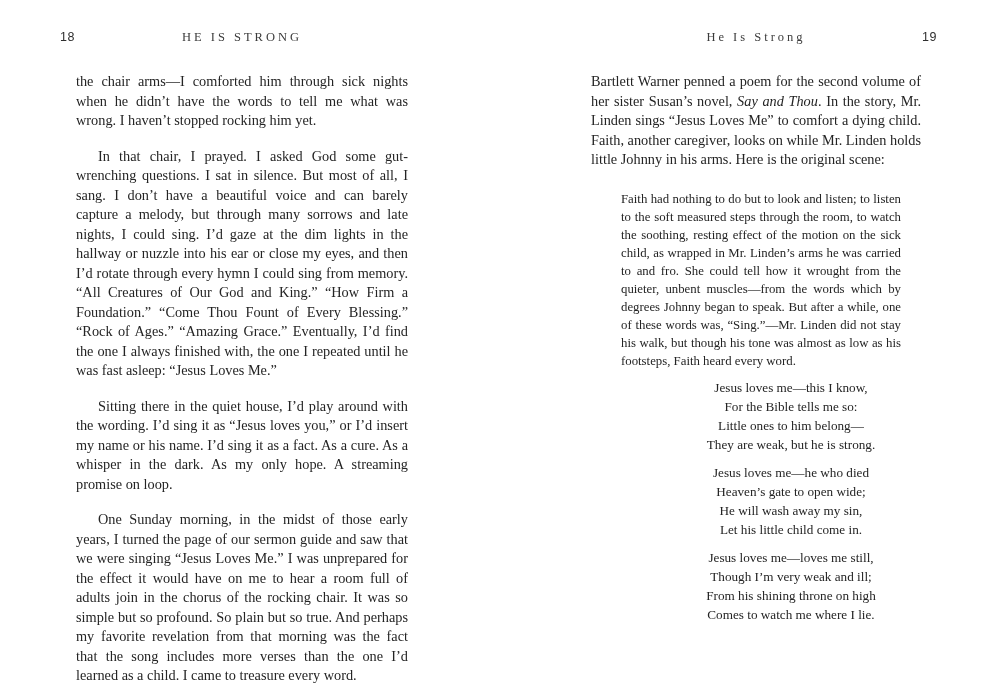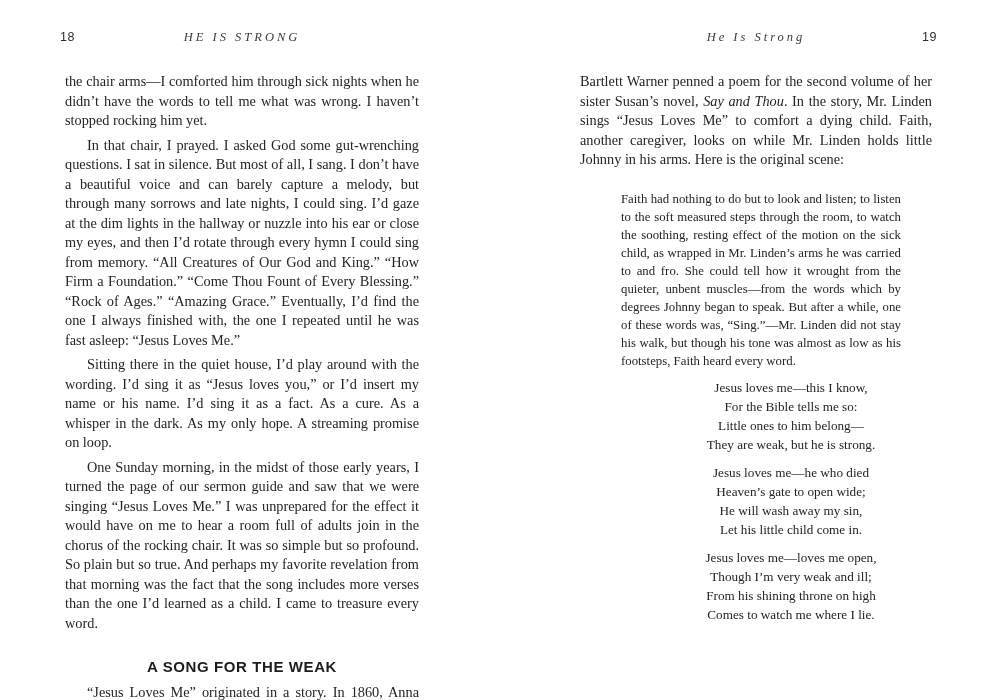--- a/index.html
+++ b/index.html
@@ -15,33 +15,33 @@
     color: var(--body-text);
   }
   .spread { display: flex; width: 1000px; height: 576px; background: var(--page-background); }
   .page { box-sizing: border-box; width: 500px; height: 700px; }
   .page.left  { padding: 30px 76px 0 60px; }
   .page.right { padding: 30px 63px 0 75px; }
 
   .page-header { position: relative; height: 18px; margin-bottom: 24px; }
   .running-head {
     display: block; text-align: center;
-    font-style: italic; font-size: 12.5px; letter-spacing: 3px;
+    font-size: 12.5px; letter-spacing: 3px;
     color: var(--running-head); white-space: nowrap;
   }
   .folio {
     position: absolute; top: 0;
     font-family: "Liberation Sans", "DejaVu Sans", sans-serif;
     font-size: 12.5px; letter-spacing: 0.5px; color: #2e2e2e; font-style: normal;
   }
   .folio.left-pos  { left: 0; }
   .folio.right-pos { right: 0; }
 
   .body-text { font-size: 14.3px; line-height: 19.5px; text-align: justify; hyphens: auto; }
-  p.para { margin: 5px; }
+  p.para { margin: 16px; }
   .indent { text-indent: 22px; }
   .justify-last { text-align-last: justify; }
 
   .section-heading {
     font-family: "Liberation Sans", "DejaVu Sans", sans-serif;
     font-size: 15px; font-weight: bold; letter-spacing: 0.6px;
     color: var(--heading-text); margin: 24px 0 6px 0; text-align: center;
   }
 
   .block-quote {
@@ -91,21 +91,21 @@
           <div class="poem-line">Little ones to him belong—</div>
           <div class="poem-line">They are weak, but he is strong.</div>
         </div>
         <div class="stanza">
           <div class="poem-line">Jesus loves me—he who died</div>
           <div class="poem-line">Heaven’s gate to open wide;</div>
           <div class="poem-line">He will wash away my sin,</div>
           <div class="poem-line">Let his little child come in.</div>
         </div>
         <div class="stanza">
-          <div class="poem-line">Jesus loves me—loves me open,</div>
+          <div class="poem-line">Jesus loves me—loves me still,</div>
           <div class="poem-line">Though I’m very weak and ill;</div>
           <div class="poem-line">From his shining throne on high</div>
           <div class="poem-line">Comes to watch me where I lie.</div>
         </div>
       </div>
     </div>
   </section>
 
 </div>
 

